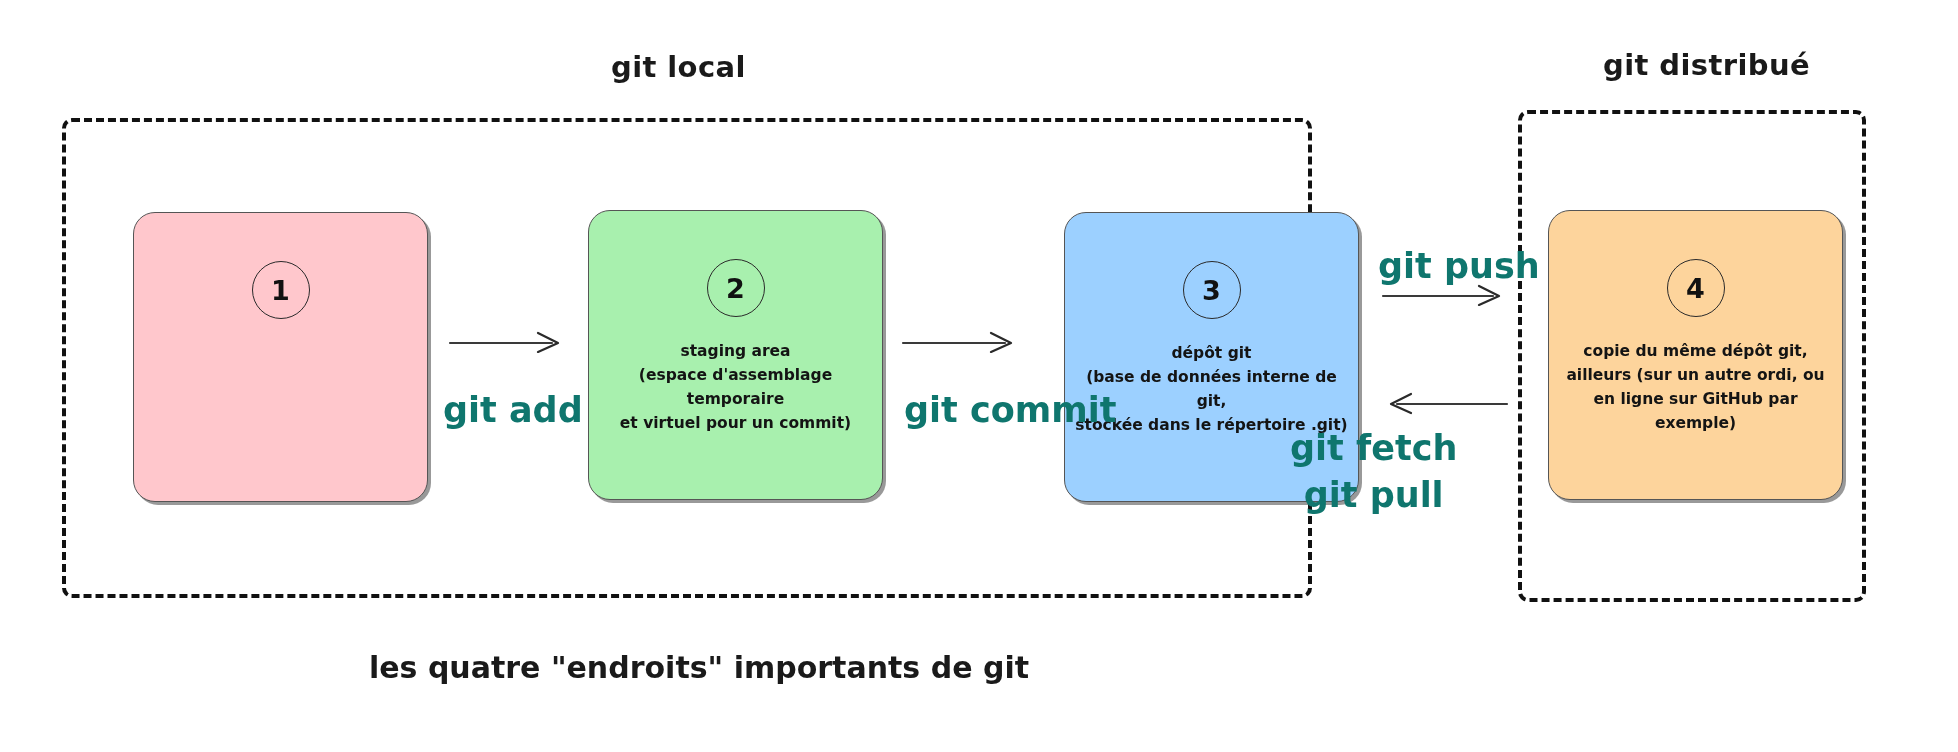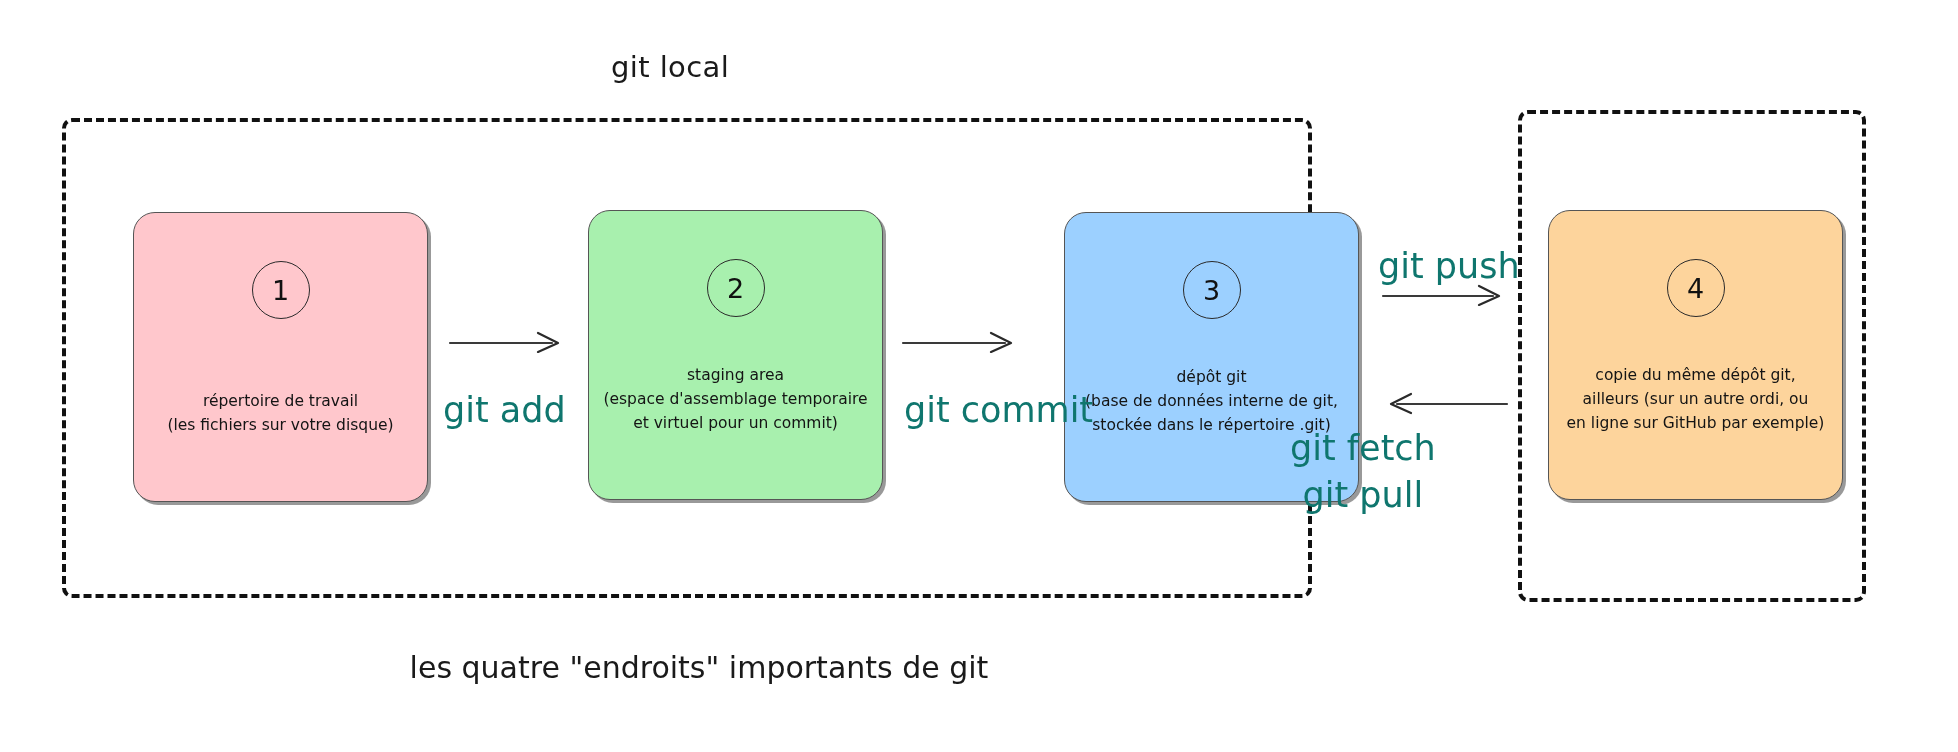--- a/index.html
+++ b/index.html
@@ -9,20 +9,21 @@
   }
   body {
     font-family: "DejaVu Sans", sans-serif;
   }
   .canvas {
     position: relative;
     width: 1958px;
     height: 752px;
     background: #ffffff;
     overflow: hidden;
+    font-weight: bold;
   }
 
   
   .group {
     position: absolute;
     border: 4px dashed #111111;
     border-radius: 10px;
     box-sizing: border-box;
   }
   .group-local  { left: 62px;  top: 118px; width: 1250px; height: 480px; }
@@ -118,28 +119,27 @@
     color: #1a1a1a;
   }
   .caption span { position: relative; left: -280px; }
 </style>
 </head>
 <body>
 
 <div class="canvas">
 
   <div class="group-title title-local">git local</div>
+  <div class="group-title title-remote">git distribué</div>
 
   <div class="group group-local"></div>
   <div class="group group-remote"></div>
 
   <div class="box box-1">
     <div class="box-num">1</div>
-    <div class="box-desc">répertoire de travail
-(les fichiers sur votre disque)</div>
   </div>
 
   <div class="box box-2">
     <div class="box-num">2</div>
     <div class="box-desc">staging area
 (espace d'assemblage temporaire
 et virtuel pour un commit)</div>
   </div>
 
   <div class="box box-3">

